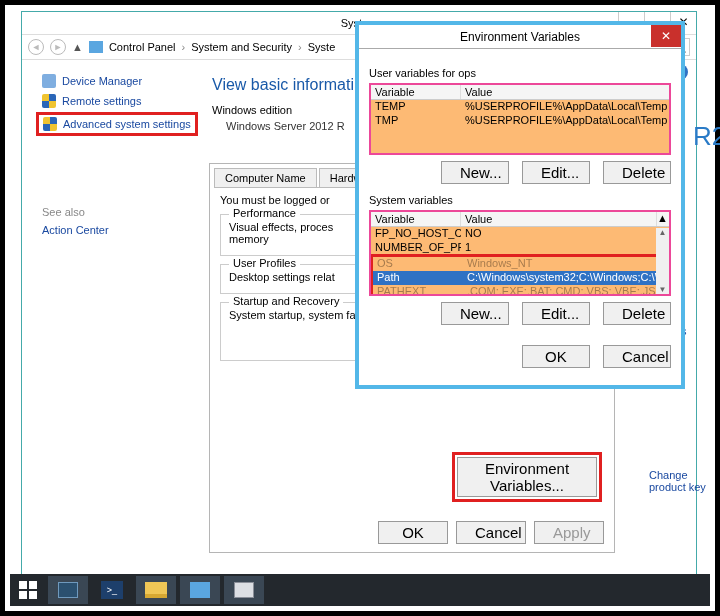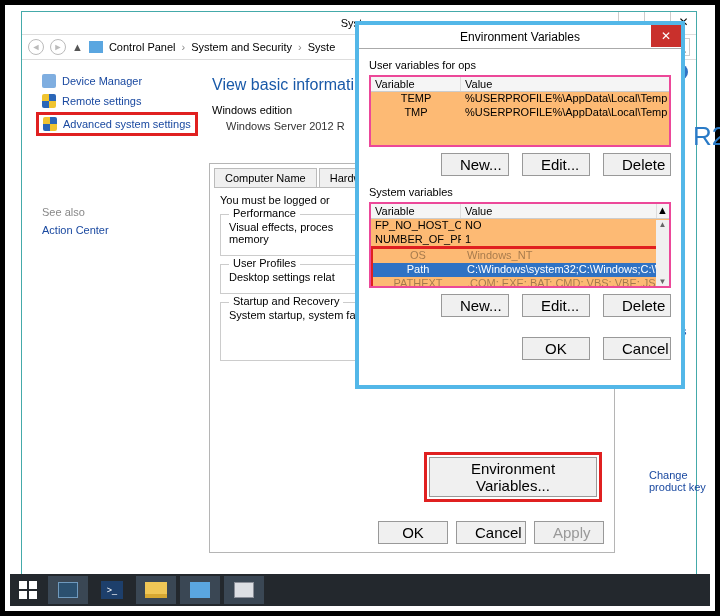--- a/index.html
+++ b/index.html
@@ -152,31 +152,31 @@
     height:24px; background:#fff; border-bottom:1px solid #aaa;
     display:flex; align-items:center; justify-content:center; position:relative;
     font-size:12px;
   }
   .env-close {
     position:absolute; right:0; top:0; width:30px; height:22px;
     background:#c9302c; color:#fff;
     display:flex;align-items:center;justify-content:center;font-size:12px;
   }
   .env-body { padding:8px 10px; }
-  .env-sect-title { margin:2px 0 4px 0; }
+  .env-sect-title { margin:10px 0 4px 0; }
   .listbox {
     border:2px solid #ec4899; height:72px; background:#fdba74; font-size:11px;
     overflow:hidden;
   }
   .listhdr { display:flex; border-bottom:1px solid #ccc; background:#f5f5f5; }
   .listhdr .col1 { width:90px; padding:1px 4px; border-right:1px solid #ddd; }
   .listhdr .col2 { flex:1; padding:1px 4px; }
   .listhdr .scroll-knob { width:13px; border-left:1px solid #ddd; }
   .listrow { display:flex; height:14px; }
-  .listrow .c1 { width:90px; padding:0 4px; overflow:hidden; white-space:nowrap;text-align:center; }
+  .listrow .c1 { width:90px; padding:0 4px; overflow:hidden; white-space:nowrap; }
   .listrow .c2 { flex:1; padding:0 4px; overflow:hidden; white-space:nowrap; }
   .listrow.selected { background:#2f72c4; color:#fff; }
   .row-hl { border:3px solid #e02020; margin:-1px; }
   .listbox.sys { height:86px; position:relative; }
   .listbox .scrollcol {
     position:absolute; right:0; top:16px; bottom:0; width:13px; background:#f0f0f0;
     display:flex; flex-direction:column; justify-content:space-between; align-items:center;
     font-size:8px; color:#666;
   }
   .env-btn-row { text-align:right; margin:6px 0 10px 0; }
@@ -295,21 +295,21 @@
 
     <div class="group">
       <span class="group-title">Startup and Recovery</span>
       <div>System startup, system failure, and debugging information</div>
       <div class="btn-row">
         <span class="btn">Settings...</span>
       </div>
     </div>
 
     <div class="envvar-hl">
-      <span class="btn" style="width:168px">Environment Variables...</span>
+      <span class="btn" style="width:140px">Environment Variables...</span>
     </div>
 
     <div class="bottom-btns">
       <span class="btn">OK</span>
       <span class="btn">Cancel</span>
       <span class="btn disabled">Apply</span>
     </div>
   </div>
 
   <div class="envdlg">

